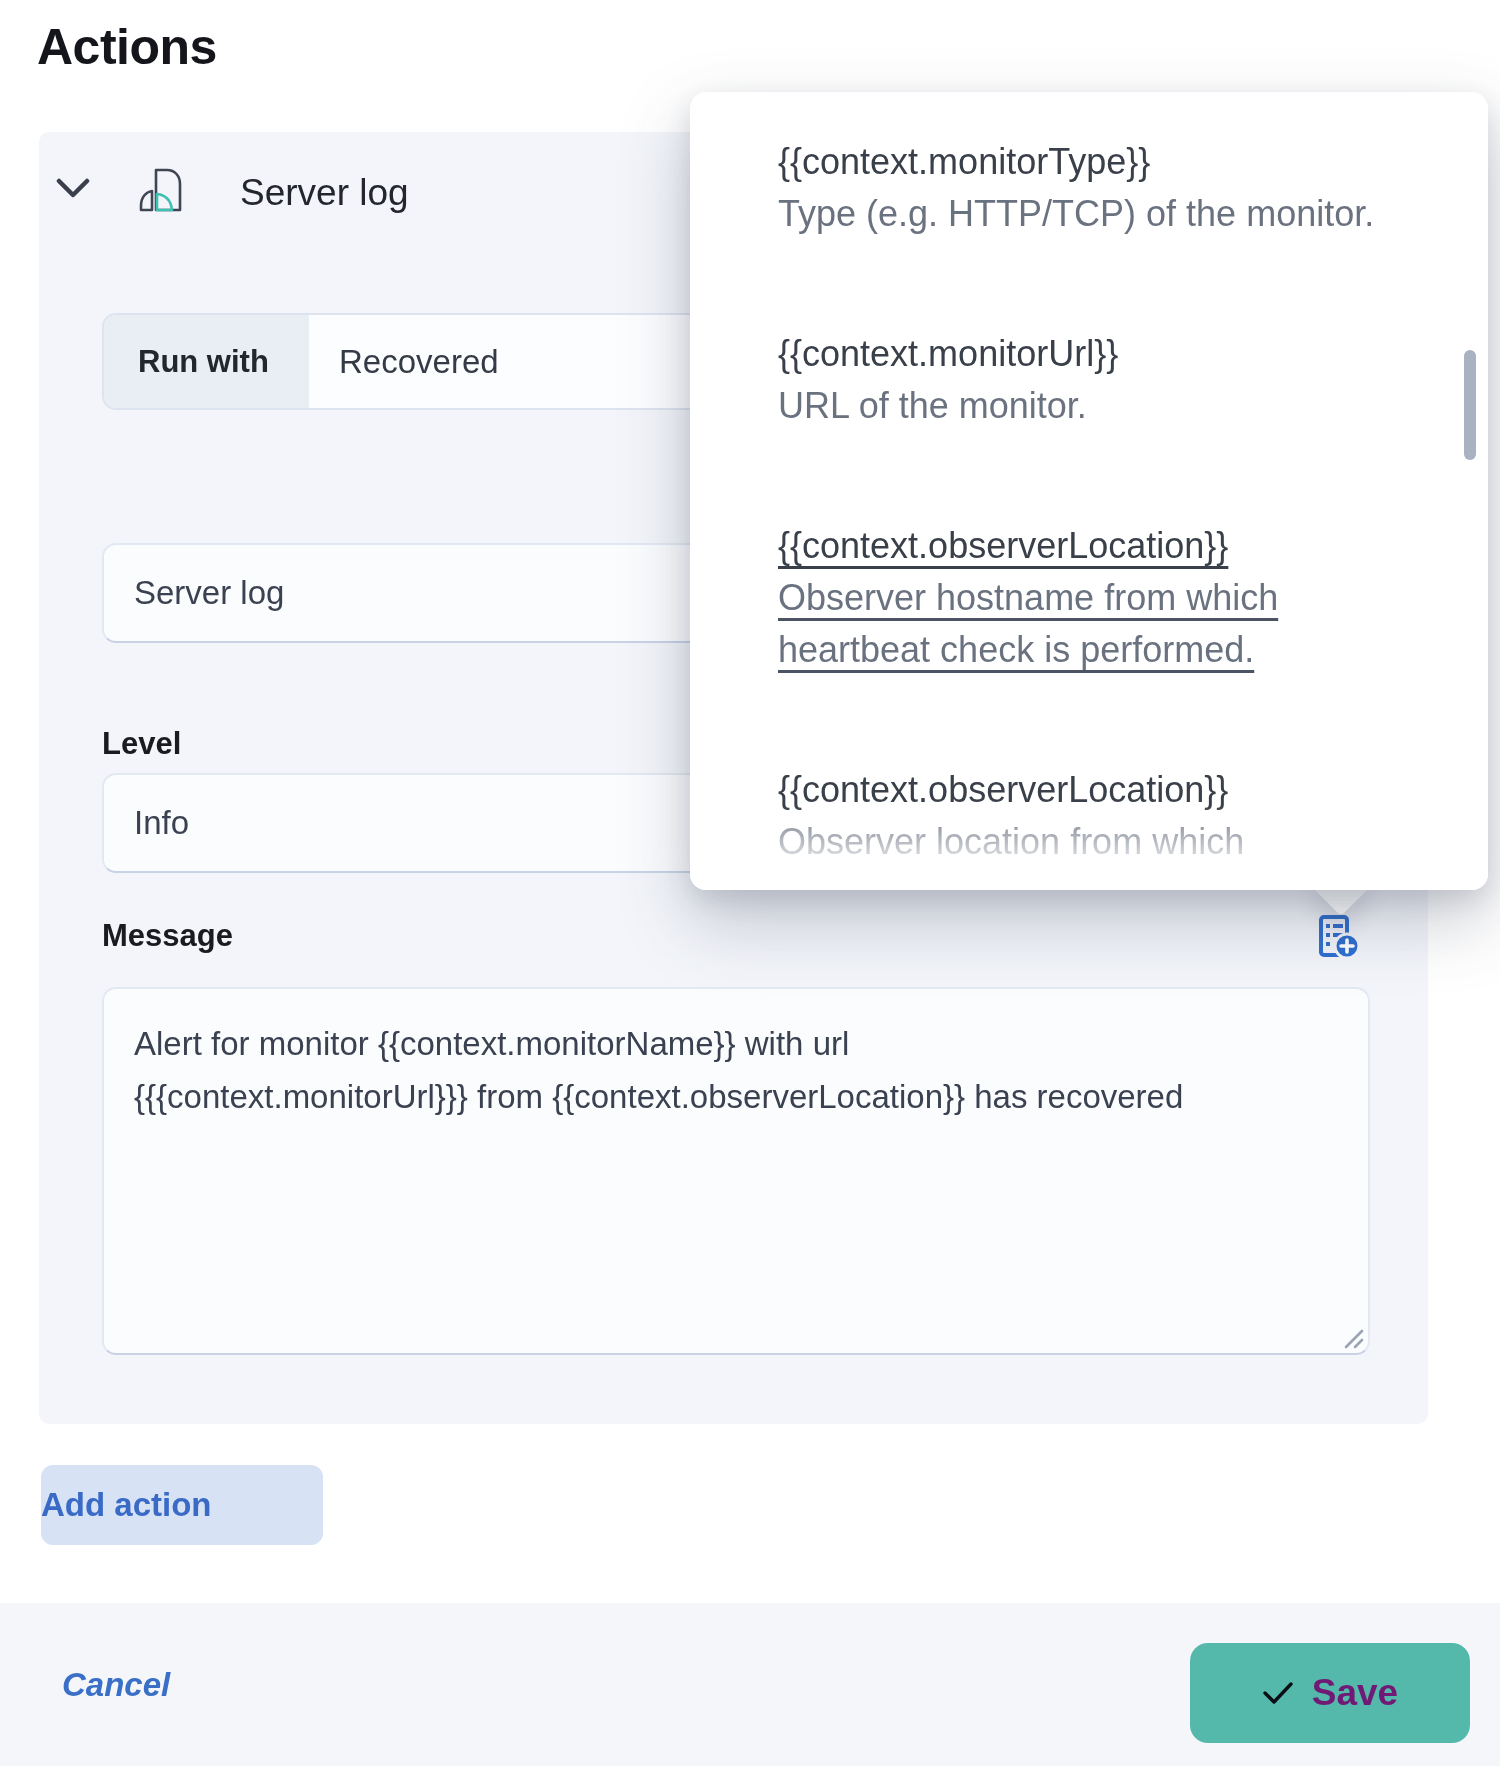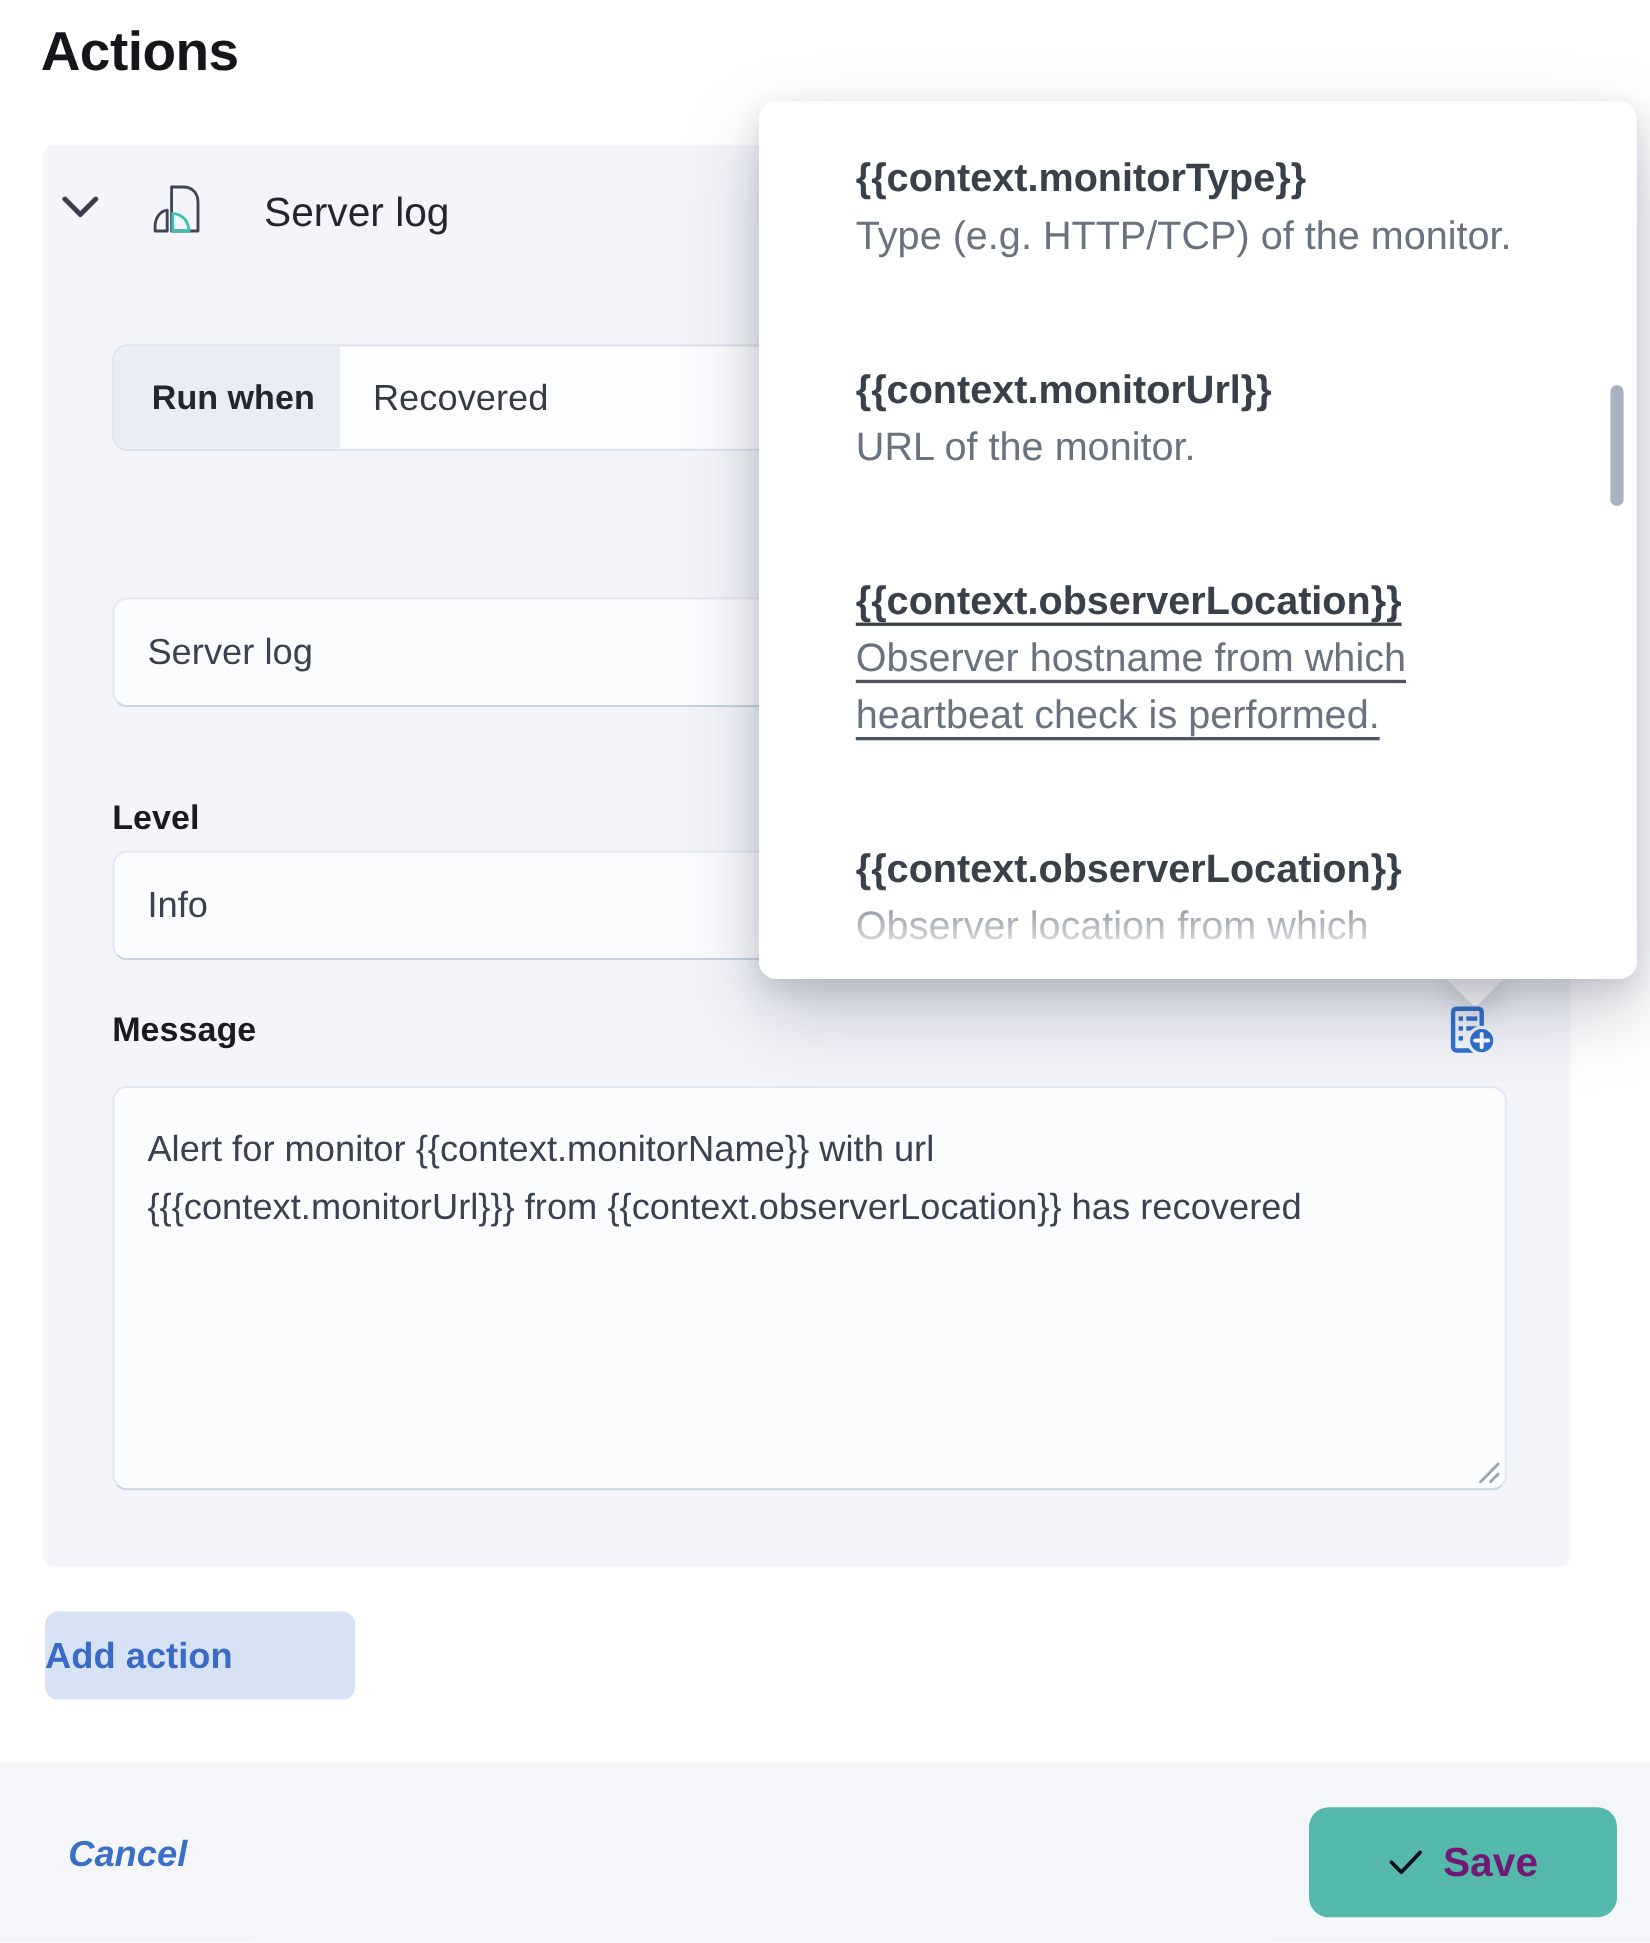--- a/index.html
+++ b/index.html
@@ -56,21 +56,21 @@
   
   .popover{position:absolute;left:690px;top:92px;width:798px;height:798px;z-index:10;}
   .popover-arrow{position:absolute;left:629px;bottom:-17px;width:44px;height:44px;
         background:#ffffff;transform:rotate(45deg);border-radius:5px;
         box-shadow:10px 10px 22px rgba(60,70,90,0.15);z-index:1;}
   .popover-clip{position:absolute;inset:0;background:#ffffff;border-radius:16px;
         overflow:hidden;z-index:2;
         box-shadow:0 30px 70px rgba(60,70,90,0.28),0 10px 24px rgba(60,70,90,0.14);
         padding:44px 110px 0 88px;box-sizing:border-box;}
   .var-item{margin-bottom:88px;font-size:36px;line-height:52px;cursor:pointer;}
-  .var-name{color:#3a4049;font-weight:bold;}
+  .var-name{color:#3a4049;}
   .var-desc{color:#6a7280;}
   .var-item.underlined .var-name{text-decoration:underline;text-underline-offset:8px;
         text-decoration-thickness:2.5px;}
   .var-item.underlined .var-desc{text-decoration:underline;text-underline-offset:8px;
         text-decoration-thickness:2.5px;text-decoration-color:#4c5362;}
   .popover-fade{position:absolute;left:0;right:0;bottom:0;height:84px;
         background:linear-gradient(to top,#ffffff 18%,rgba(255,255,255,0));pointer-events:none;}
   .popover-scroll-thumb{position:absolute;right:12px;top:258px;width:12px;height:110px;
         background:#a9b2c1;border-radius:6px;}
 </style>
@@ -95,21 +95,21 @@
       <svg width="48" height="48" viewBox="0 0 48 48">
         <path d="M20 4 h11 c8 0 13 6 13 14 v26 h-24 z" fill="none" stroke="#404553" stroke-width="2.6" stroke-linejoin="round"></path>
         <path d="M16 44 h-11 v-4 c0 -9 5 -14 11 -15 z" fill="none" stroke="#404553" stroke-width="2.6" stroke-linejoin="round"></path>
         <path d="M21 44 v-16 c9 1 14 7 15 16 z" fill="none" stroke="#3dbfb2" stroke-width="2.6" stroke-linejoin="round"></path>
       </svg>
     </div>
 
     <div class="card-title">Server log</div>
 
     <div class="runwhen">
-      <div class="runwhen-label">Run when</div>
+      <div class="runwhen-label">Run with</div>
       <div class="runwhen-value">Recovered</div>
     </div>
 
     <div class="field" style="top:411px;">Server log</div>
 
     <div class="form-label" style="top:594px;">Level</div>
     <div class="field" style="top:641px;">Info</div>
 
     <div class="form-label" style="top:786px;">Message</div>
 

